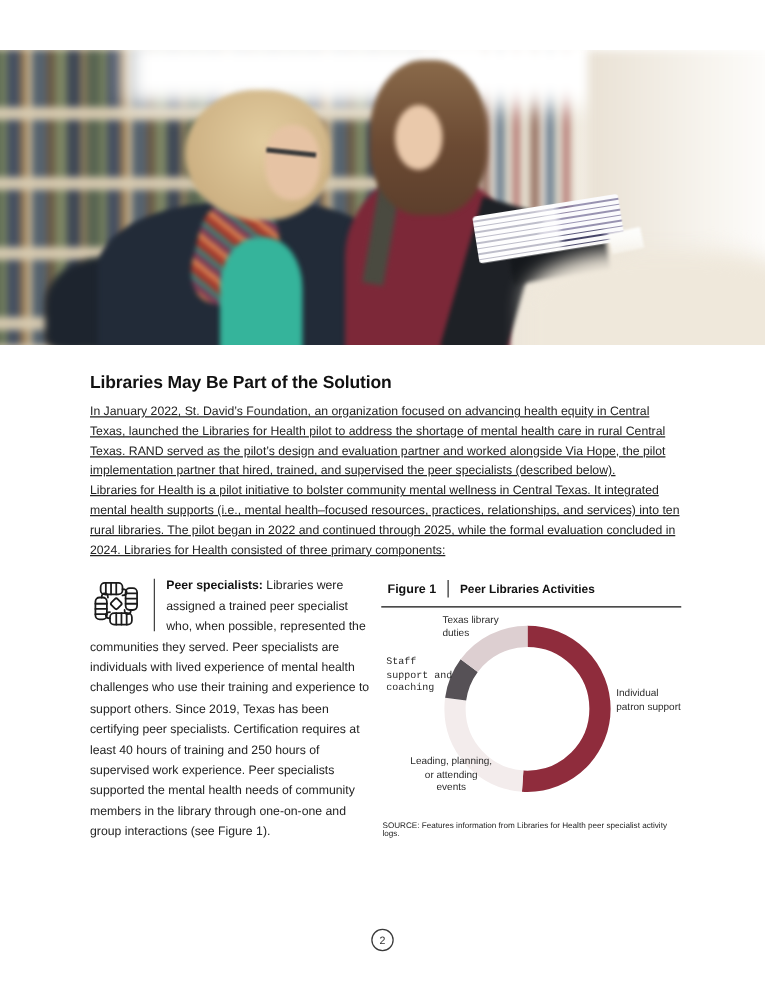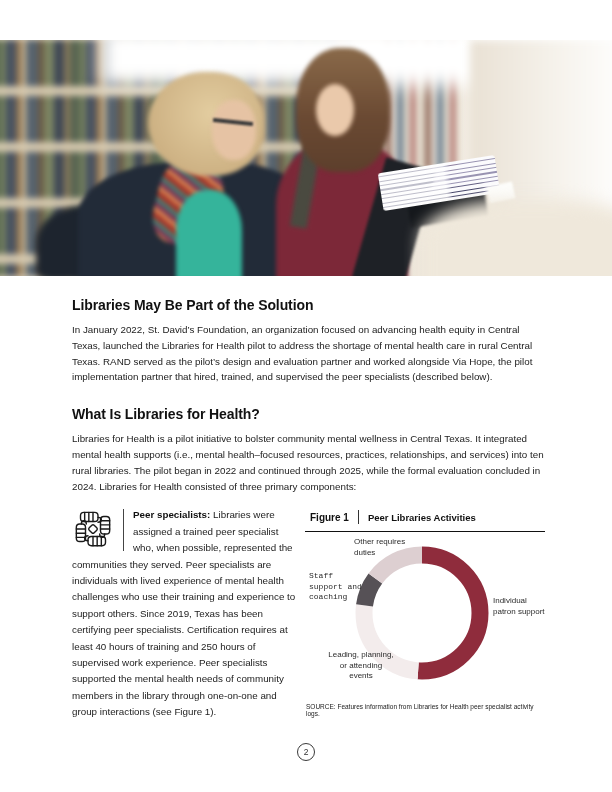--- a/index.html
+++ b/index.html
@@ -38,21 +38,21 @@
     background:
       linear-gradient(90deg, rgba(255,255,255,.65) 0 55%, rgba(255,255,255,0) 60%),
       repeating-linear-gradient(180deg,#fbfbfd 0 3.2px, rgba(96,92,150,.6) 3.2px 4.4px);
     transform:rotate(-9deg); filter:blur(.6px); }
   .ph-card { left:488px; top:144px; width:26px; height:17px; background:#fdfdfb; transform:rotate(-12deg); filter:blur(1px); }
   .ph-fore-blur { left:420px; top:160px; width:230px; height:100px; background:#efe8db; border-radius:40% 40% 0 0; filter:blur(8px); }
 
   
   .content { position:absolute; left:72px; top:276px; width:473px; }
   h1 { font-size:14px; font-weight:700; color:#111; letter-spacing:-.1px; margin-top:21px; margin-bottom:9px; }
-  p.body { font-size:9.8px; line-height:15.8px; color:#222; }
+  p.body { font-size:9.8px; line-height:15.8px; color:#222;text-decoration:underline; }
   .twocol { display:flex; margin-top:13px; }
   .col-left { width:224px; }
   .col-right { width:240px; margin-left:9px; }
   .icon-wrap { float:left; padding-right:9px; margin-right:9px; margin-top:2px; border-right:1px solid #444; height:42px; }
   .peer-text { font-size:9.8px; line-height:16.4px; color:#222; }
   .peer-text strong { font-weight:700; color:#111; }
 
   
   .figure { width:240px; }
   .fig-header { display:flex; align-items:center; padding:3px 0 7px 5px; border-bottom:1.6px solid #111; }
@@ -96,21 +96,20 @@
     <div class="ph-monitor-dark2"></div>
     <div class="ph-vent"></div>
     <div class="ph-card"></div>
     <div class="ph-fore-blur"></div>
   </div>
 
   <div class="content">
     <h1>Libraries May Be Part of the Solution</h1>
     <p class="body">In January 2022, St. David’s Foundation, an organization focused on advancing health equity in Central Texas, launched the Libraries for Health pilot to address the shortage of mental health care in rural Central Texas. RAND served as the pilot’s design and evaluation partner and worked alongside Via Hope, the pilot implementation partner that hired, trained, and supervised the peer specialists (described below).</p>
 
-    <h1>What Is Libraries for Health?</h1>
     <p class="body">Libraries for Health is a pilot initiative to bolster community mental wellness in Central Texas. It integrated mental health supports (i.e., mental health–focused resources, practices, relationships, and services) into ten rural libraries. The pilot began in 2022 and continued through 2025, while the formal evaluation concluded in 2024. Libraries for Health consisted of three primary components:</p>
 
     <div class="twocol">
 
       <div class="col-left">
         <div class="icon-wrap">
           <svg width="42" height="40" viewBox="0 0 48 48">
             <g fill="none" stroke="#1a1a1a" stroke-width="1.7" stroke-linejoin="round" stroke-linecap="round">
               <g>
                 <rect x="9" y="4" width="21" height="11" rx="4"></rect>
@@ -146,21 +145,21 @@
             <span class="fig-divider"></span>
             <span class="fig-title">Peer Libraries Activities</span>
           </div>
           <div class="chart-area">
             <svg class="donut-svg" viewBox="0 0 140 140">
                 <circle cx="70" cy="70" r="58" fill="none" stroke="#8f2c3c" stroke-width="17" stroke-dasharray="185.85662138637218 364.424747816416" stroke-dashoffset="0" transform="rotate(-90 70 70)"></circle>
                 <circle cx="70" cy="70" r="58" fill="none" stroke="#f3ecec" stroke-width="17" stroke-dasharray="94.75043443226816 364.424747816416" stroke-dashoffset="-185.85662138637218" transform="rotate(-90 70 70)"></circle>
                 <circle cx="70" cy="70" r="58" fill="none" stroke="#565156" stroke-width="17" stroke-dasharray="29.153979825313282 364.424747816416" stroke-dashoffset="-280.60705581864033" transform="rotate(-90 70 70)"></circle>
                 <circle cx="70" cy="70" r="58" fill="none" stroke="#ddcfd1" stroke-width="17" stroke-dasharray="54.663712172462404 364.424747816416" stroke-dashoffset="-309.7610356439536" transform="rotate(-90 70 70)"></circle>
               </svg>
-            <div class="chart-label lbl-other">Other requires duties</div>
+            <div class="chart-label lbl-other">Texas library duties</div>
             <div class="chart-label lbl-staff">Staff support and coaching</div>
             <div class="chart-label lbl-individual">Individual patron support</div>
             <div class="chart-label lbl-leading">Leading, planning, or attending events</div>
           </div>
           <div class="fig-source">SOURCE: Features information from Libraries for Health peer specialist activity logs.</div>
         </div>
       </div>
     </div>
   </div>
 

